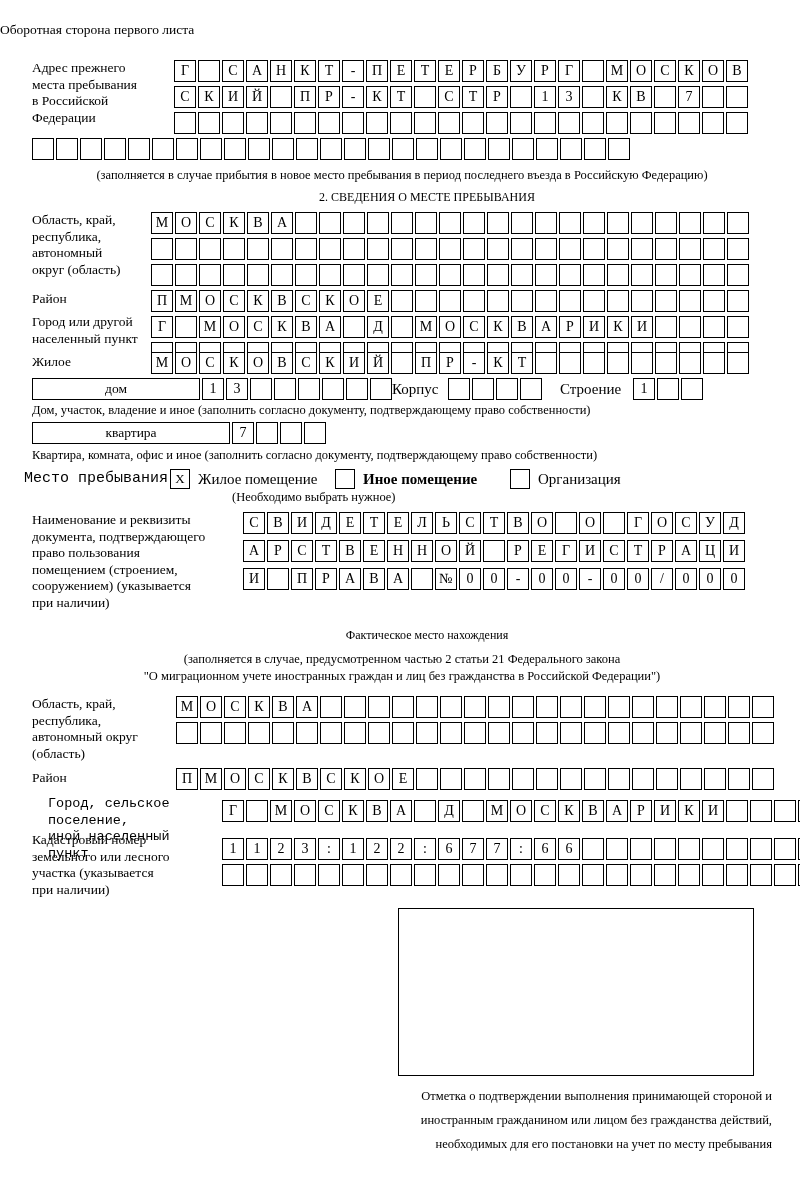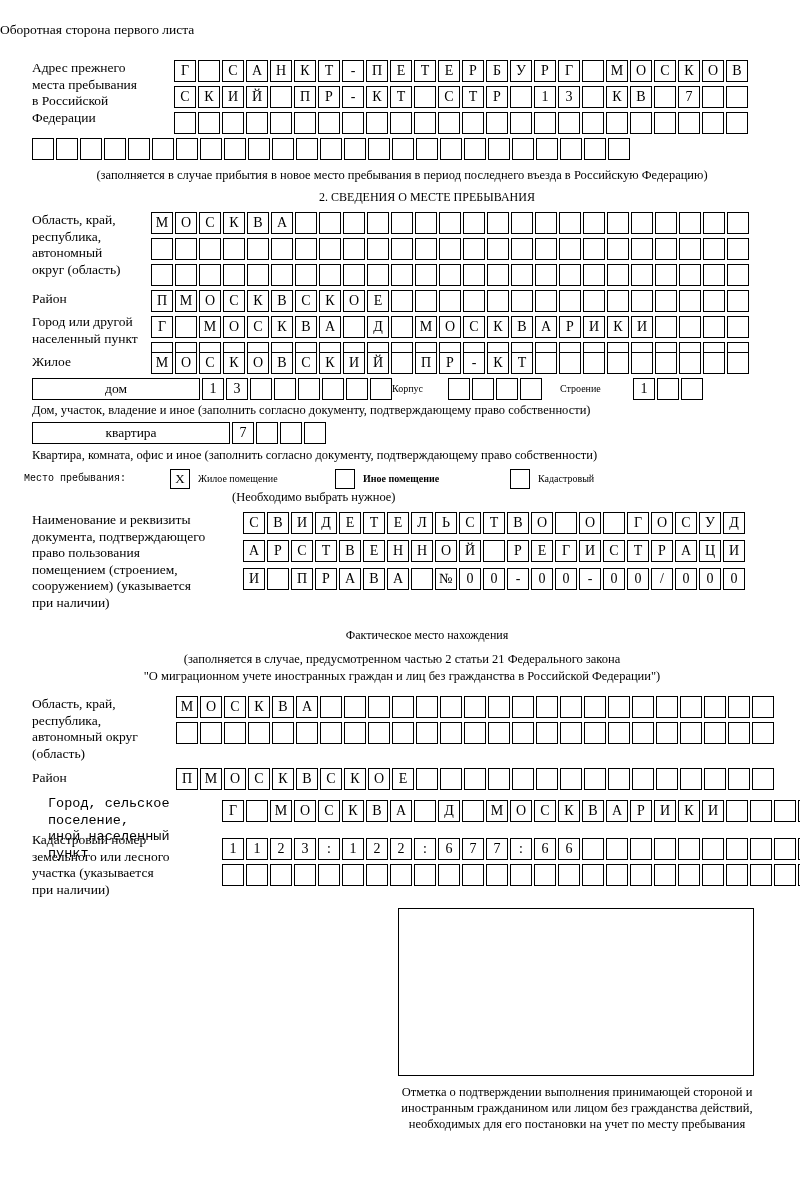--- a/index.html
+++ b/index.html
@@ -58,21 +58,21 @@
     box-sizing: border-box;
     height: 22px;
     font-size: 13.5px;
     line-height: 20px;
     text-align: center;
     margin-right: 2px;
     background: #fff;
   }
 
   .inline-label {
-    font-size: 10px;
+    font-size: 15px;
     line-height: 22px;
   }
 
   .note {
     font-size: 12.5px;
     text-align: center;
   }
   .note-l { font-size: 12.5px; }
 
   .section-title {
@@ -84,22 +84,22 @@
   }
 
   .stampbox {
     border: 1px solid #000;
     box-sizing: border-box;
     background: #fff;
   }
 
   .caption {
     font-size: 12.5px;
-    text-align: center;
-    line-height: 16px;
+    text-align: right;
+    line-height: 24px;
   }
 
   .checkcell {
     width: 20px; height: 20px;
     border: 1px solid #000;
     box-sizing: border-box;
     text-align: center;
     font-size: 13px;
     line-height: 18px;
     display: inline-block;
@@ -467,21 +467,21 @@
 
   <div class="abs note-l" style="top:448px; left:32px; width:740px;">Квартира, комната, офис и иное (заполнить согласно документу, подтверждающему право собственности)</div>
 
   <div class="abs inline-label" style="top:468px; left:24px;font-family:Liberation Mono, monospace;">Место пребывания:</div>
   <div class="abs" id="place-options" style="top:468px; left:170px; width:600px; height:24px;">
       <div class="checkcell abs" style="left: 0px; top: 1px;">X</div>
       <div class="abs inline-label" style="left: 28px; top: 0px; text-align: right;">Жилое помещение</div>
       <div class="checkcell abs" style="left: 165px; top: 1px;"></div>
       <div class="abs inline-label" style="left: 193px; top: 0px; font-weight: bold;">Иное помещение</div>
       <div class="checkcell abs" style="left: 340px; top: 1px;"></div>
-      <div class="abs inline-label" style="left: 368px; top: 0px;">Кадастровый</div>
+      <div class="abs inline-label" style="left: 368px; top: 0px;">Организация</div>
     </div>
   <div class="abs note-l" style="top:490px; left:232px;">(Необходимо выбрать нужное)</div>
 
   <div class="abs lbl" style="top:512px; left:32px; width:210px;">Наименование и реквизиты
 документа, подтверждающего
 право пользования
 помещением (строением,
 сооружением) (указывается
 при наличии)</div>
   <div class="abs boxrow" id="s2-doc-0" style="top:512px; left:243px;">

